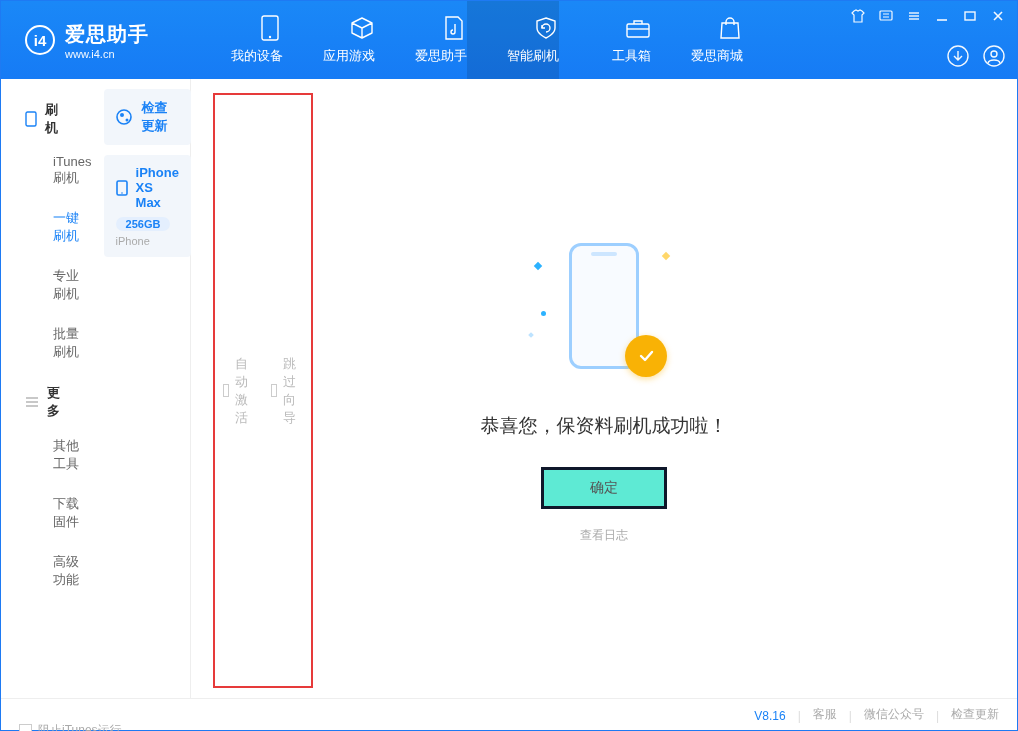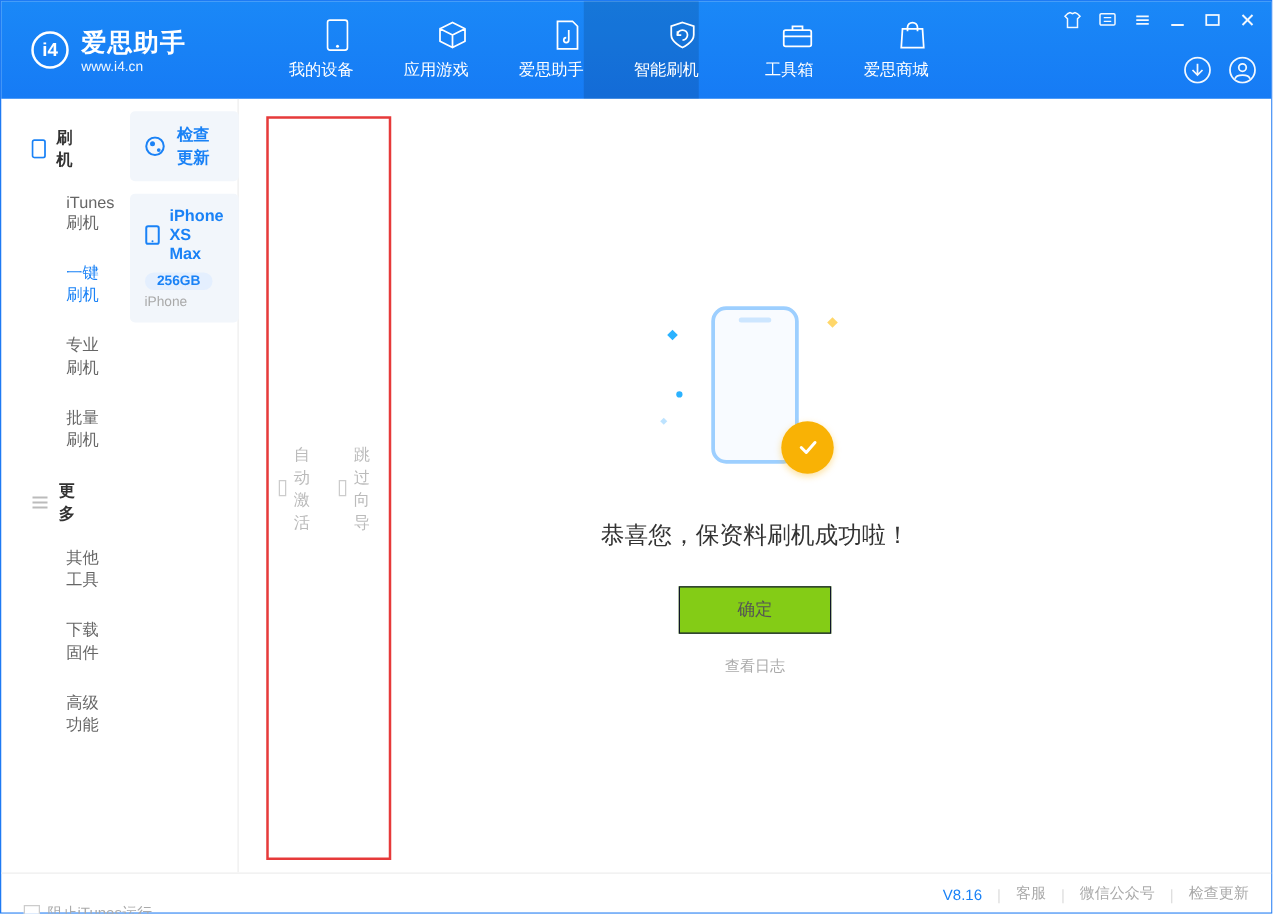--- a/index.html
+++ b/index.html
@@ -42,21 +42,21 @@
   .phone { position: absolute; left: 40px; top: 10px; width: 70px; height: 126px; border: 3px solid #9dcfff; border-radius: 12px; background: #f8fbff; }
   .phone:before { content: ""; position: absolute; top: 6px; left: 50%; transform: translateX(-50%); width: 26px; height: 4px; background: #cde6ff; border-radius: 3px; }
   .check { position: absolute; right: 12px; bottom: 6px; width: 42px; height: 42px; background: #f9b205; border-radius: 50%; display: flex; align-items: center; justify-content: center; box-shadow: 0 2px 6px rgba(249,178,5,.4); }
   .spark { position: absolute; width: 6px; height: 6px; background: #2bb2ff; transform: rotate(45deg); }
   .spark.s1 { left: 6px; top: 30px; }
   .spark.s2 { left: 0px; top: 100px; width: 4px; height: 4px; background: #bde3ff; }
   .spark.s3 { right: 10px; top: 20px; background: #ffd76a; }
   .dot { position: absolute; width: 5px; height: 5px; border-radius: 50%; background: #2bb2ff; }
   .dot.d1 { left: 12px; top: 78px; }
   .msg { font-size: 19px; color: #333; margin-bottom: 28px; }
-  .btn-ok { border: 1px solid #0f172a; background: #84cc16; padding: 9px 46px; font-size: 14px; color: #555; cursor: pointer; margin-bottom: 18px; }
+  .btn-ok { border: 3px solid #0f172a; background: #5eead4; padding: 9px 46px; font-size: 14px; color: #555; cursor: pointer; margin-bottom: 18px; }
   .link-log { color: #aaa; font-size: 12px; cursor: pointer; }
   
   .footer { height: 32px; border-top: 1px solid #eee; display: flex; align-items: center; padding: 0 18px; font-size: 12px; color: #aaa; }
   .footer .left { flex: 1; display: flex; align-items: center; gap: 6px; margin-top: 32px; }
   .footer .right { display: flex; align-items: flex-end; gap: 12px; }
   .footer .sep { color: #ddd; }
   .footer .ver { color: #1a82f6; }
   
   svg { display: block; }
 </style>

